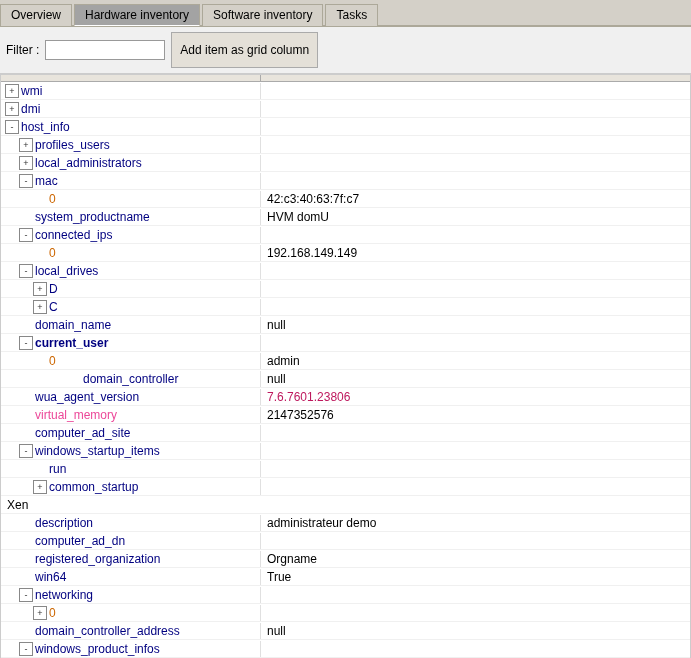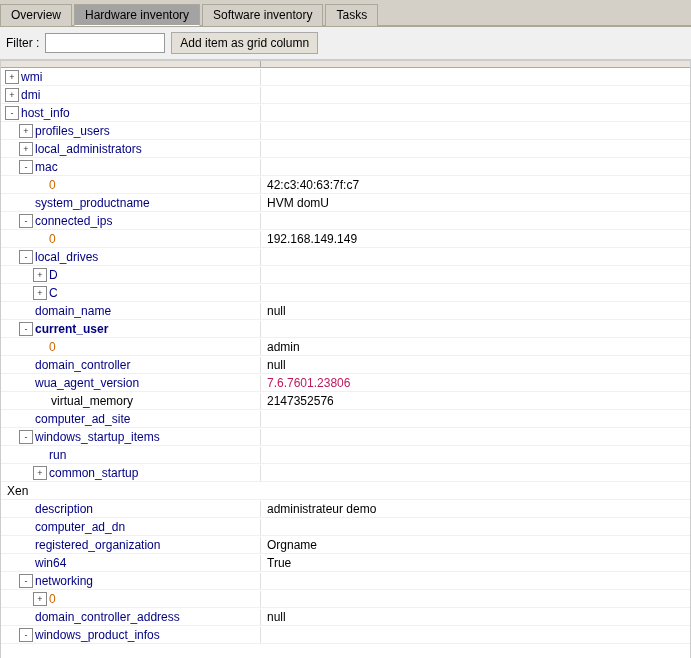--- a/index.html
+++ b/index.html
@@ -40,21 +40,21 @@
     .filter-label { font-size: 12px; }
     .filter-input {
       border: 1px solid #999;
       background: #fff;
       height: 20px;
       width: 120px;
       padding: 0 3px;
       font-size: 12px;
     }
     .add-btn {
-      height: 22px;
+      height: 36px;
       padding: 0 8px;
       background: #e4e0d8;
       border: 1px solid #aaa;
       font-size: 12px;
       cursor: pointer;
     }
 
     .main-area {
       display: flex;
       width: 691px;
@@ -279,37 +279,37 @@
             <span class="indent" style="width: 32px; display: inline-block;"></span>
             <span class="spacer"></span>
             <span class="prop-name orange" style="color: rgb(204, 102, 0);">0</span>
           </div>
           <div class="row-value">admin</div>
         </div>
         <div class="tree-row">
           <div class="row-property">
             <span class="indent" style="width: 18px; display: inline-block;"></span>
             <span class="spacer"></span>
-            <span class="prop-name blue" style="color: rgb(0, 0, 128);">domain_controller</span>
+            <span class="prop-name blue" style="color: rgb(0, 0, 128); margin-left: 48px;">domain_controller</span>
           </div>
           <div class="row-value">null</div>
         </div>
         <div class="tree-row">
           <div class="row-property">
             <span class="indent" style="width: 18px; display: inline-block;"></span>
             <span class="spacer"></span>
             <span class="prop-name blue" style="color: rgb(0, 0, 128);">wua_agent_version</span>
           </div>
           <div class="row-value" style="color: #be185d;">7.6.7601.23806</div>
         </div>
         <div class="tree-row">
           <div class="row-property">
             <span class="indent" style="width: 18px; display: inline-block;"></span>
             <span class="spacer"></span>
-            <span class="prop-name blue" style="color: #000000; margin-left: 16px;">virtual_memory</span>
+            <span class="prop-name blue" style="color: #ec4899;">virtual_memory</span>
           </div>
           <div class="row-value">2147352576</div>
         </div>
         <div class="tree-row">
           <div class="row-property">
             <span class="indent" style="width: 18px; display: inline-block;"></span>
             <span class="spacer"></span>
             <span class="prop-name blue" style="color: rgb(0, 0, 128);">computer_ad_site</span>
           </div>
           <div class="row-value"></div>

